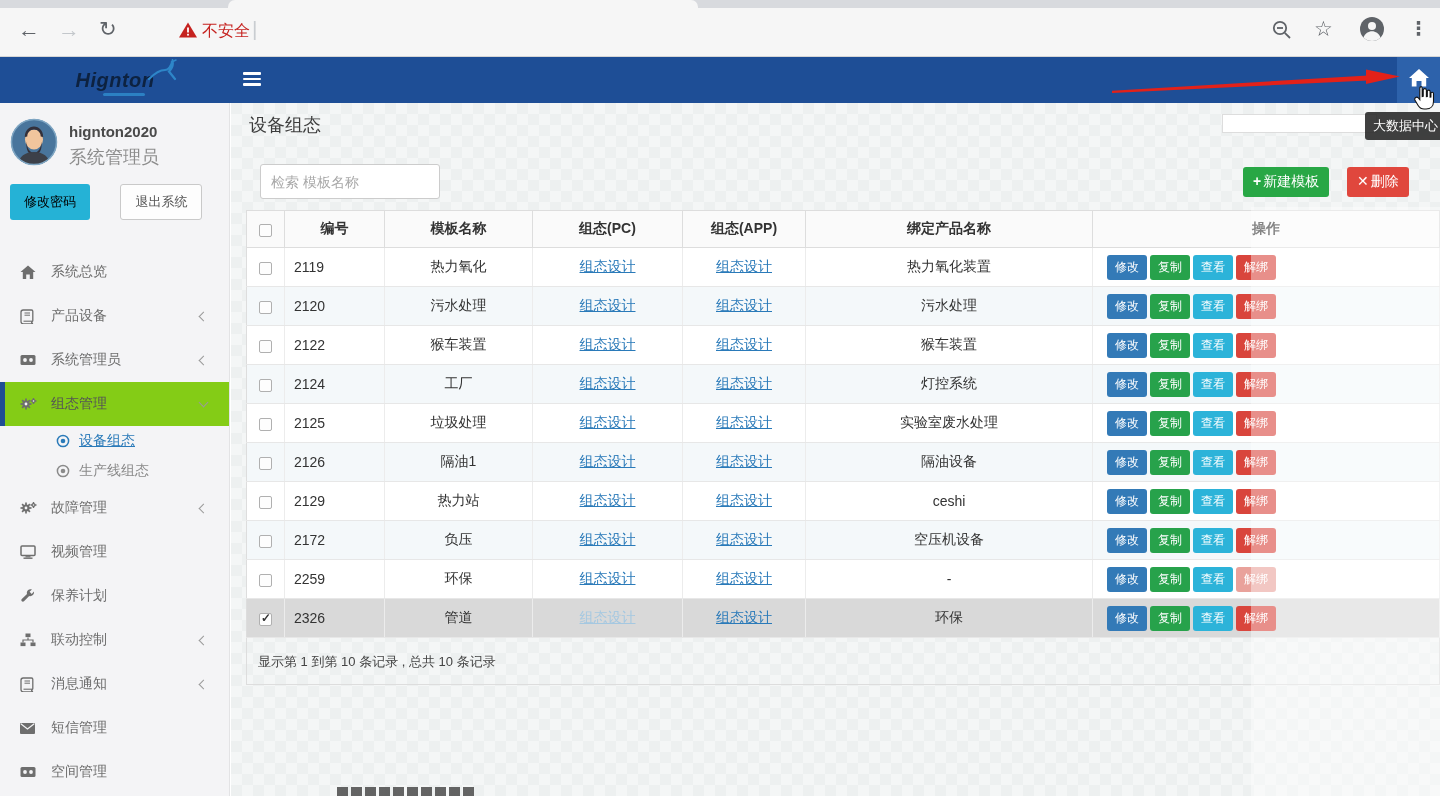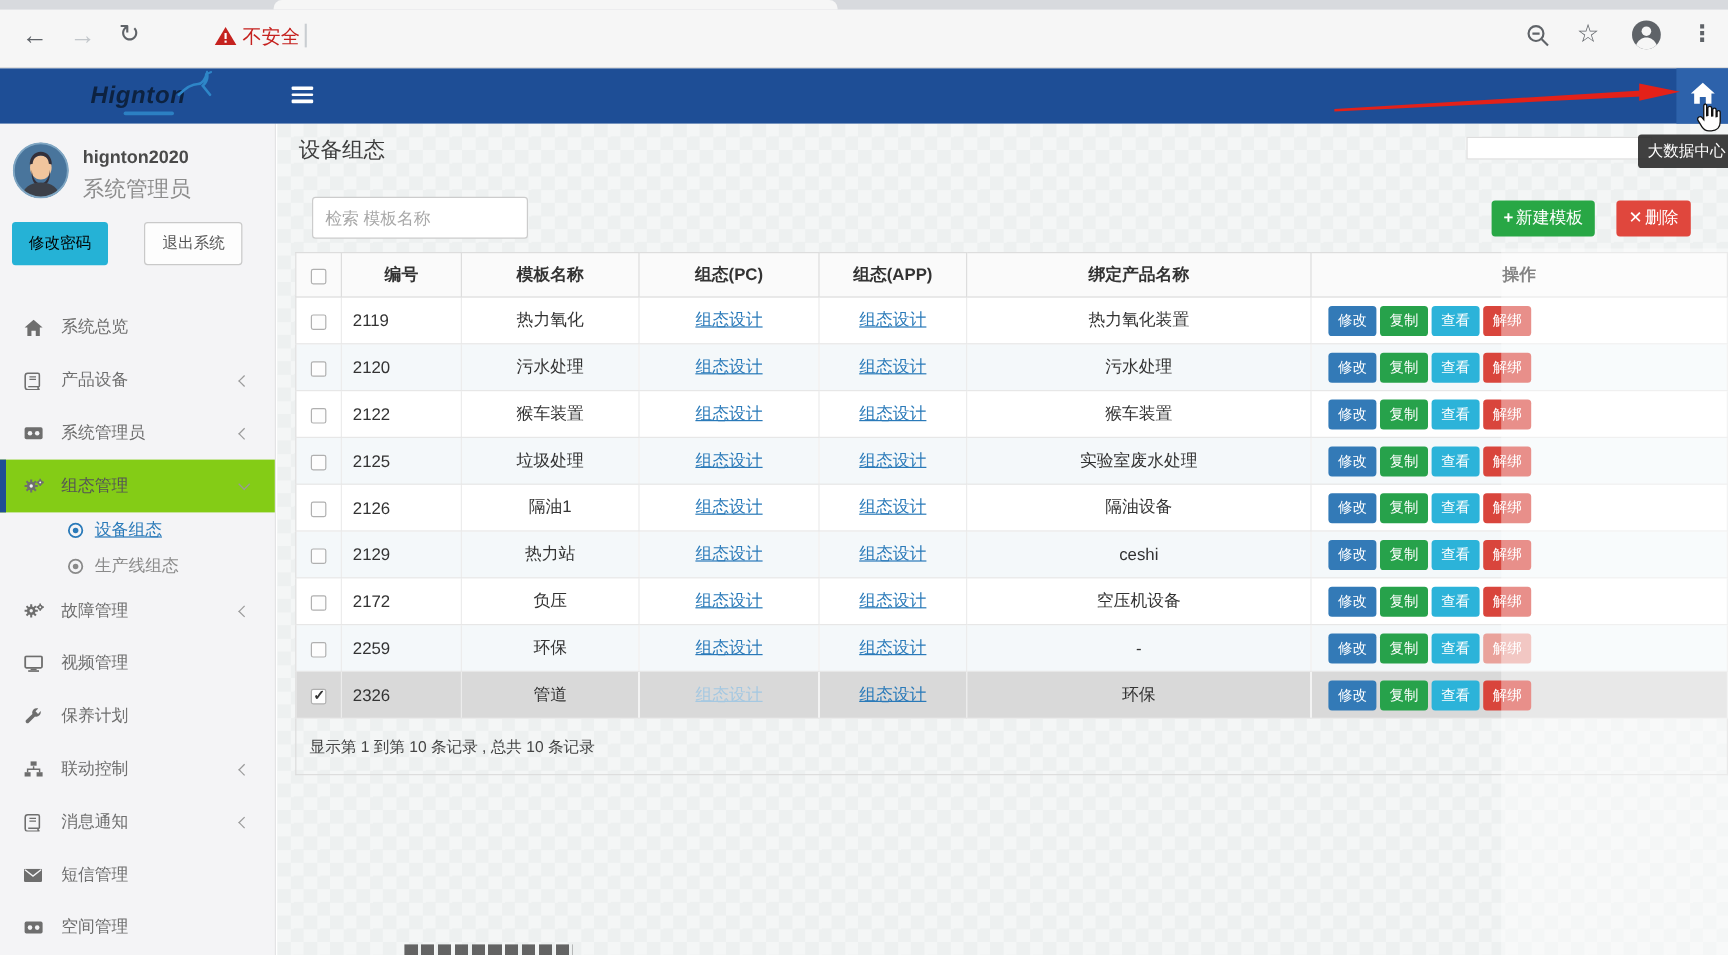--- a/index.html
+++ b/index.html
@@ -396,20 +396,29 @@
             <td><input type="checkbox" class="cb" style=""></td>
             <td class="c-id">2122</td>
             <td>猴车装置</td>
             <td><a class="design" style="text-decoration: underline;">组态设计</a></td>
             <td><a class="design" style="text-decoration: underline;">组态设计</a></td>
             <td>猴车装置</td>
             <td class="c-ops"><span class="op op-edit">修改</span><span class="op op-copy">复制</span><span class="op op-view">查看</span><span class="op op-unbind">解绑</span></td>
           </tr>
           <tr class="">
             <td><input type="checkbox" class="cb" style=""></td>
+            <td class="c-id">2124</td>
+            <td>工厂</td>
+            <td><a class="design" style="text-decoration: underline;">组态设计</a></td>
+            <td><a class="design" style="text-decoration: underline;">组态设计</a></td>
+            <td>灯控系统</td>
+            <td class="c-ops"><span class="op op-edit">修改</span><span class="op op-copy">复制</span><span class="op op-view">查看</span><span class="op op-unbind">解绑</span></td>
+          </tr>
+          <tr class="">
+            <td><input type="checkbox" class="cb" style=""></td>
             <td class="c-id">2125</td>
             <td>垃圾处理</td>
             <td><a class="design" style="text-decoration: underline;">组态设计</a></td>
             <td><a class="design" style="text-decoration: underline;">组态设计</a></td>
             <td>实验室废水处理</td>
             <td class="c-ops"><span class="op op-edit">修改</span><span class="op op-copy">复制</span><span class="op op-view">查看</span><span class="op op-unbind">解绑</span></td>
           </tr>
           <tr class="">
             <td><input type="checkbox" class="cb" style=""></td>
             <td class="c-id">2126</td>

